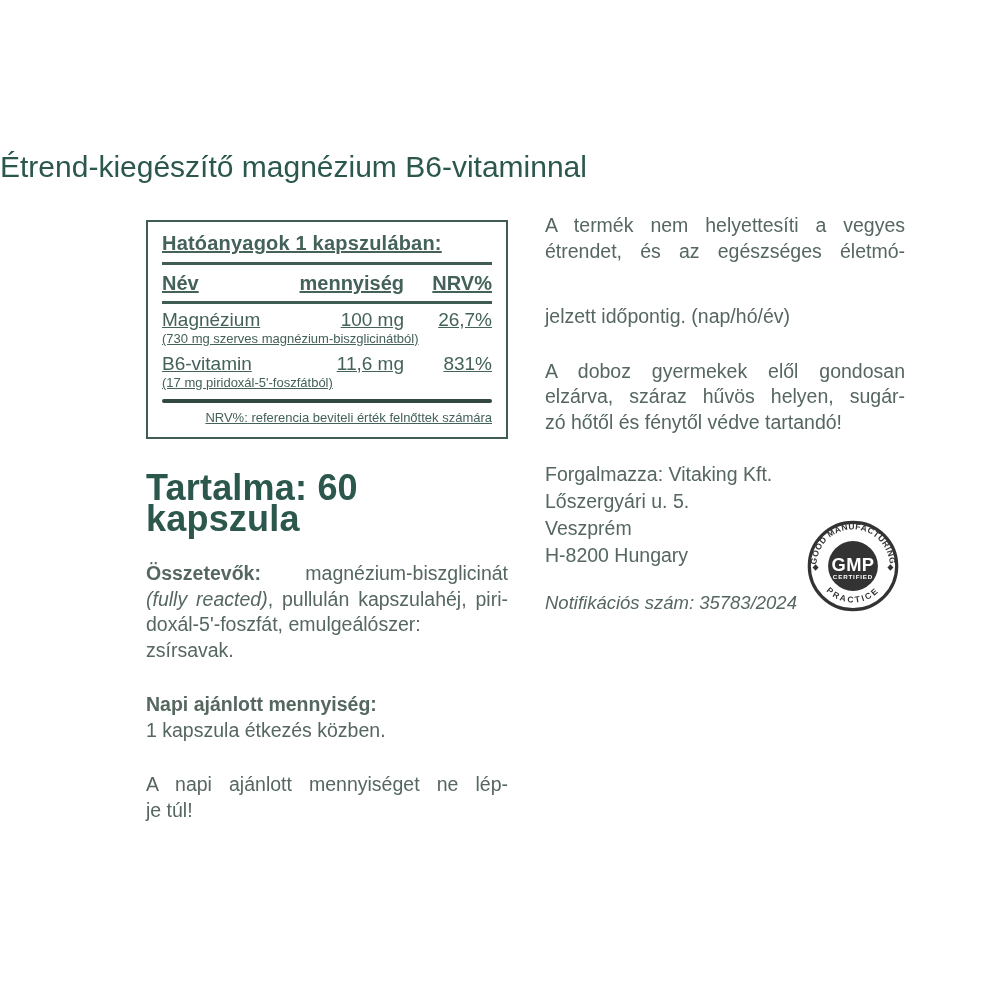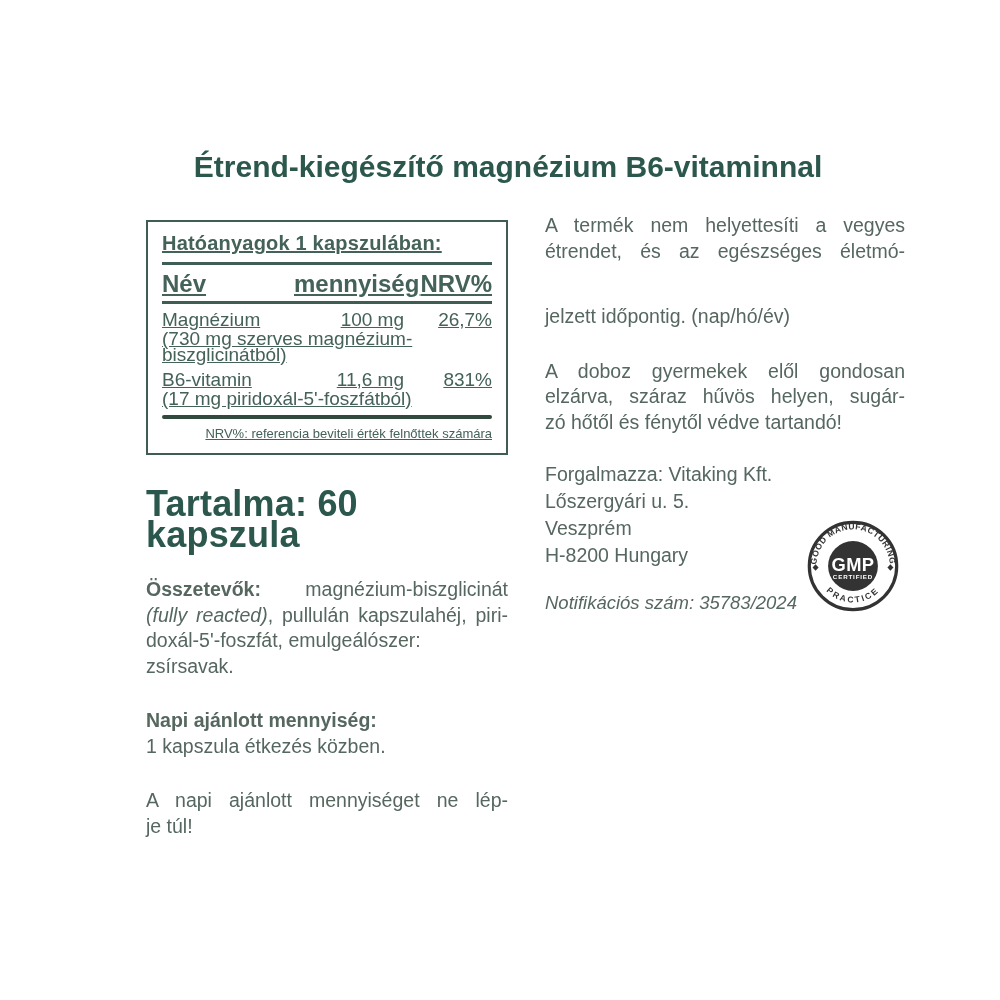--- a/index.html
+++ b/index.html
@@ -8,23 +8,23 @@
     font-family: "Liberation Sans", sans-serif;
     -webkit-font-smoothing: antialiased;
   }
   .page {
     position: relative; width: 1000px; height: 1000px;
     background: #ffffff; overflow: hidden;
   }
 
   
   .title {
-    position: absolute; top: 149px; left: 16px; right: 0;
-    margin: 0; text-align: center;
-    font-size: 30px; font-weight: bold; line-height: 36px;
+    position: absolute; top: 149px; left: 0; right: 0;
+    margin: 0; 
+    font-size: 30px; font-weight: normal; line-height: 36px;
     color: var(--title, #2b574c);
   }
 
   
   .left-col  { position: absolute; left: 146px; top: 220px; width: 362px; color: var(--body, #55675f); }
   .right-col { position: absolute; left: 545px; top: 213px; width: 360px; color: var(--body, #55675f);
                font-size: 19.5px; line-height: 25px; }
 
   
   .facts-table {
@@ -33,25 +33,25 @@
     color: var(--table-text, #44615a);
     box-sizing: border-box;
     text-decoration: underline;
   }
   .ft-title { font-size: 20px; font-weight: bold; line-height: 24px; letter-spacing: .2px; }
   .rule   { background: var(--border, #3f5d55); }
   .rule-3 { height: 3px; margin: 7px 0 6px; }
   .rule-2 { height: 2.5px; margin: 5px 0 4px; }
   .rule-4 { height: 4.5px; margin: 8px 0 7px; background: #31493f; border-radius: 2px; }
   .t-row  { display: flex; font-size: 19px; line-height: 23px; margin-top: 2px; }
-  .t-head { font-size: 24px; font-weight: bold; line-height: 25px; margin-top: 1px; }
+  .t-head { font-size: 20px; font-weight: bold; line-height: 25px; margin-top: 1px; }
   .t-name   { flex: 1; }
   .t-amount { width: 110px; text-align: right; }
   .t-nrv    { width: 88px;  text-align: right; }
-  .t-note   { font-size: 19px; line-height: 16px; margin: 0 0 5px; }
+  .t-note   { font-size: 13px; line-height: 16px; margin: 0 0 5px; }
   .ft-foot  { font-size: 13px; line-height: 16px; margin-top: 2px; text-align: right; }
 
   
   .contents-heading {
     margin: 33px 0 0; font-size: 36px; font-weight: bold; line-height: 31px;
     color: var(--title, #2b574c); letter-spacing: .2px;
   }
   .para { font-size: 19.5px; line-height: 25.5px; }
   .jline { text-align: justify; text-align-last: justify; }
   .jlast { text-align: left; text-align-last: auto; }

